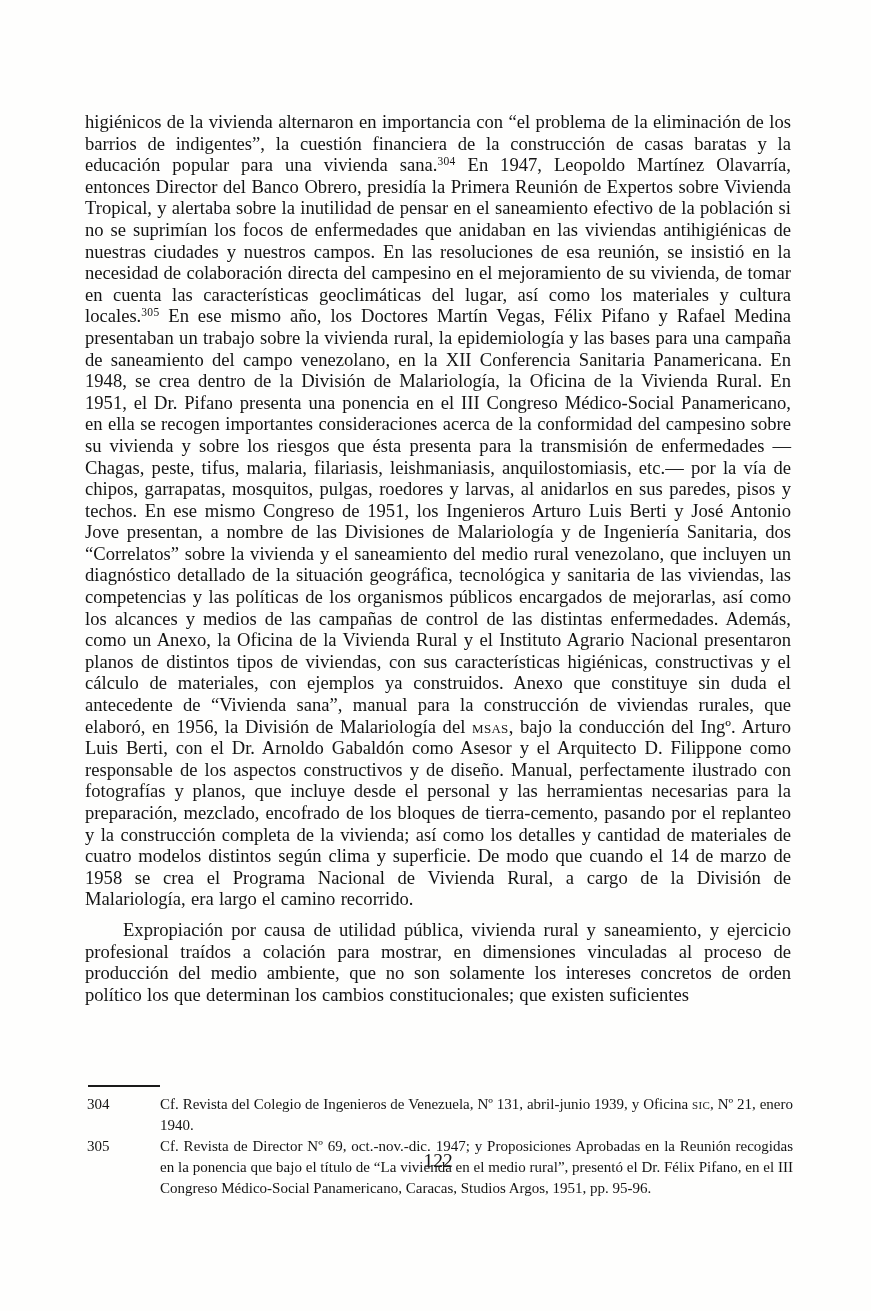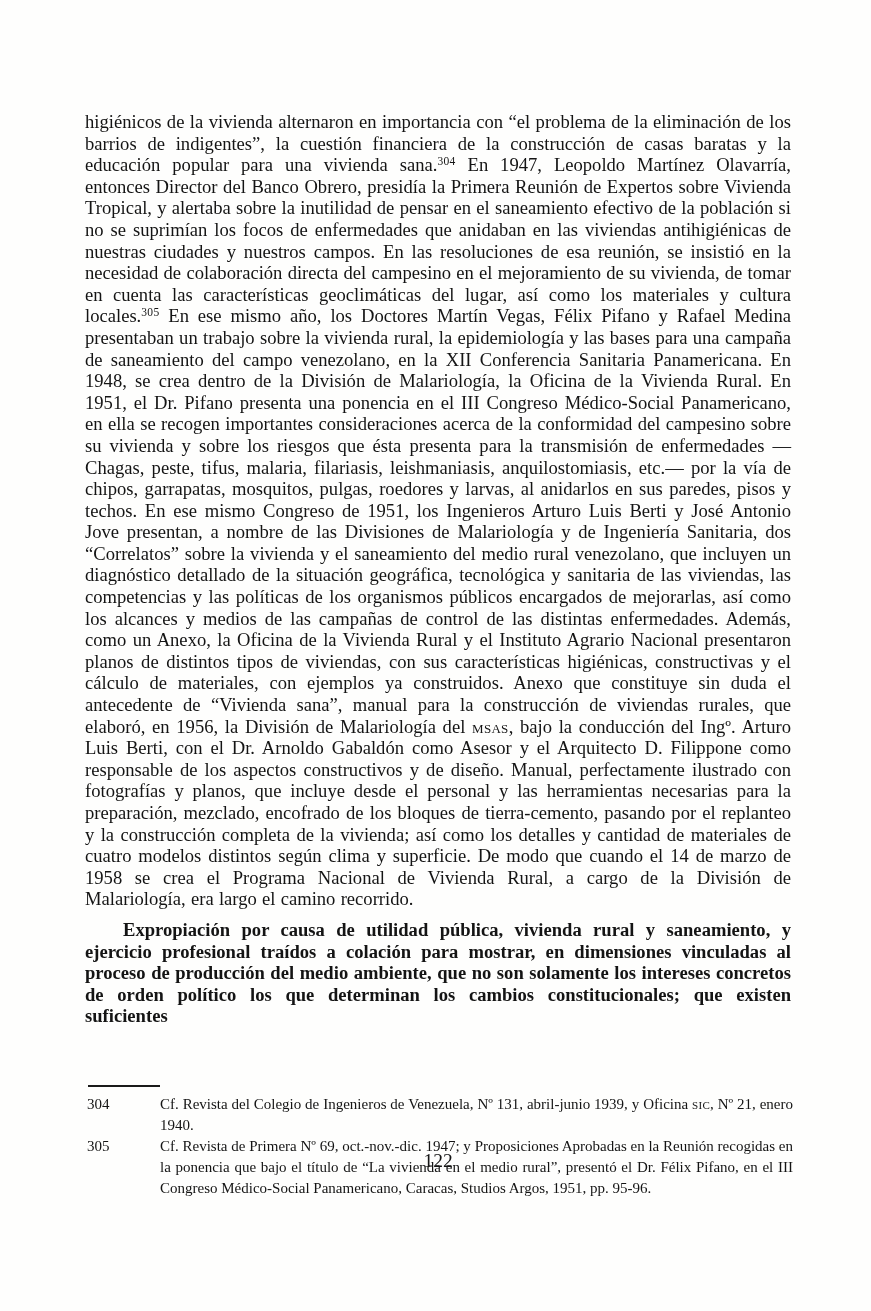--- a/index.html
+++ b/index.html
@@ -27,21 +27,20 @@
   p.body-para {
     margin: 0;
     font-size: 18.6px;
     line-height: 21.6px;
     text-align: justify;
     word-spacing: 0.6px;
   }
   p.body-para.indented {
     margin-top: 9px;
     text-indent: 38px;
-    font-weight: bold;
   }
   sup.fn-ref {
     font-size: 11.5px;
     line-height: 0;
     vertical-align: 6px;
     letter-spacing: 0.3px;
   }
   .smallcaps {
     font-variant: small-caps;
     letter-spacing: 0.3px;
@@ -100,20 +99,20 @@
 
   <hr class="footnote-sep">
 
   <div class="footnotes">
 
     <div class="footnote">
       <span class="fn-num">304</span><span class="italic">Cf. Revista del Colegio de Ingenieros de Venezuela</span><span>, Nº 131, abril-junio 1939, y Oficina </span><span class="italic smallcaps">sic</span><span>, Nº 21, enero 1940.</span>
     </div>
 
     <div class="footnote">
-      <span class="fn-num">305</span><span class="italic">Cf. Revista de Primera</span><span> Nº 69, oct.-nov.-dic. 1947; y Proposiciones Aprobadas en la Reunión recogidas en la ponencia que bajo el título de “La vivienda en el medio rural”, presentó el Dr. Félix Pifano, en el III Congreso Médico-Social Panamericano, Caracas, Studios Argos, 1951, pp. 95-96.</span>
+      <span class="fn-num">305</span><span class="italic">Cf. Revista de Director</span><span> Nº 69, oct.-nov.-dic. 1947; y Proposiciones Aprobadas en la Reunión recogidas en la ponencia que bajo el título de “La vivienda en el medio rural”, presentó el Dr. Félix Pifano, en el III Congreso Médico-Social Panamericano, Caracas, Studios Argos, 1951, pp. 95-96.</span>
     </div>
 
   </div>
 
   <div class="page-number">122</div>
 
 </div>
 
 </body></html>

